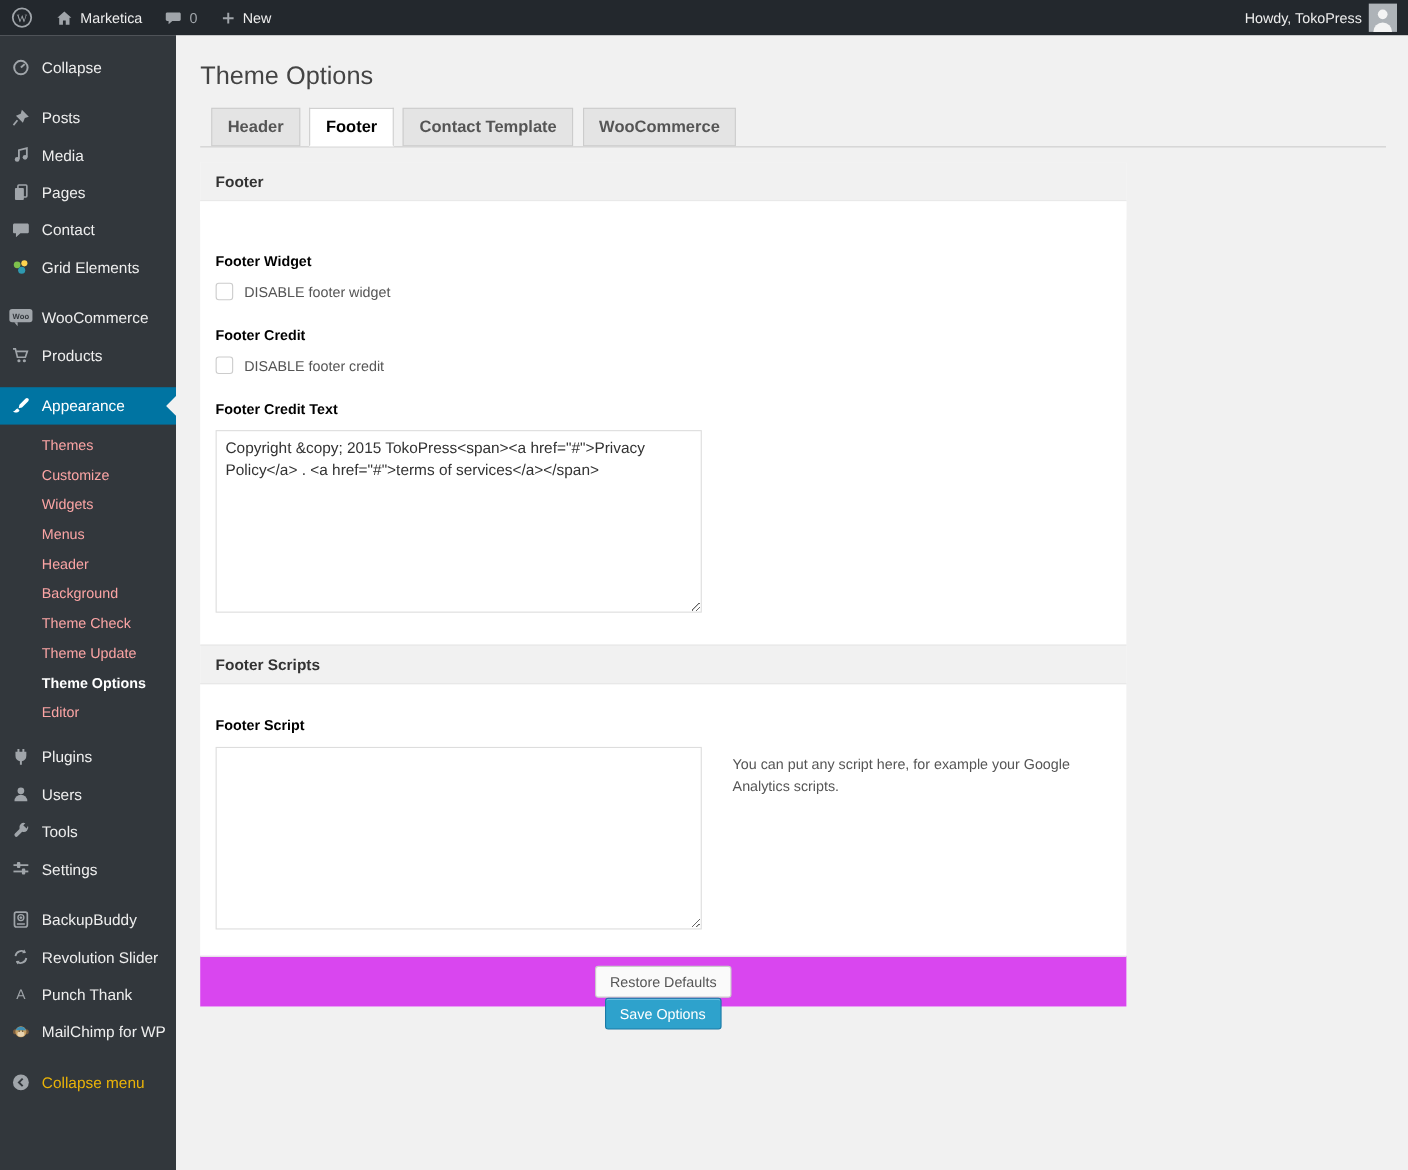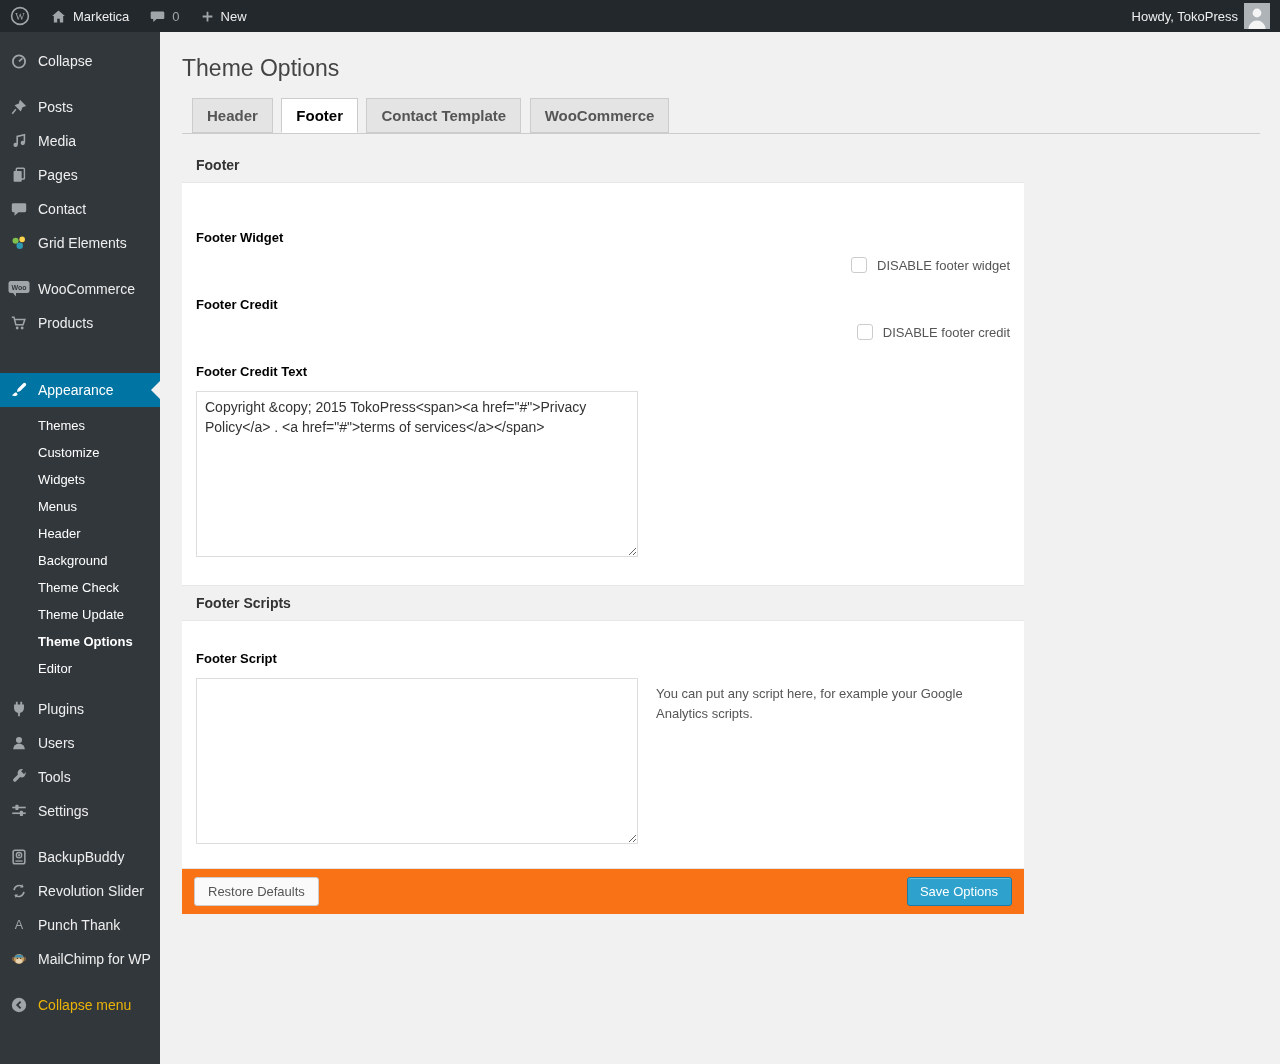--- a/index.html
+++ b/index.html
@@ -18,28 +18,28 @@
   .ab-item svg { display:block; }
   .ab-count { color:#a0a5aa; }
   .ab-spacer { flex:1; }
   .avatar { width:26px; height:26px; overflow:hidden; display:block; }
   
   .frame { display:flex; height:1032px; }
   .sidebar { width:160px; background:#32373c; color:#eee; padding-top:12px; flex:none; }
   .menu-item { height:34px; display:flex; align-items:center; font-size:14px; cursor:pointer; color:#eee; }
   .mi-icon { width:38px; display:flex; justify-content:center; align-items:center; flex:none; }
   .menu-gap { height:12px; }
-  .menu-item.active { background:#0074a2; color:#fff; position:relative;margin-top:21px; }
+  .menu-item.active { background:#0074a2; color:#fff; position:relative; }
   .menu-item.active::after {
     content:""; position:absolute; right:0; top:50%; margin-top:-9px;
     border-top:9px solid transparent; border-bottom:9px solid transparent;
     border-right:9px solid #f1f1f1;
   }
   .submenu { padding:5px 0 10px; }
-  .submenu-item { height:27px; line-height:27px; padding-left:38px; font-size:13px; color:#ffffff; cursor:pointer; }
+  .submenu-item { height:27px; line-height:27px; padding-left:38px; font-size:13px; color:#fca5a5; cursor:pointer; }
   .submenu-item.current { color:#fff; font-weight:bold; }
   
   .content { flex:1; padding:0 20px 0 22px; }
   .page-title { font-size:23px; font-weight:400; color:#444; margin:23px 0 0; }
   .nav-tabs { margin-top:15px; border-bottom:1px solid #ccc; padding-left:10px; height:37px; }
   .nav-tab {
     display:inline-block; position:relative; top:1px;
     border:1px solid #ccc; background:#e4e4e4; color:#555;
     font-size:15px; font-weight:600; padding:8px 14px; margin-right:4px; cursor:pointer;
   }
@@ -48,35 +48,35 @@
   .panel { width:842px; background:#fff; margin-top:14px; }
   .bar {
     background:#f1f1f1; border-bottom:1px solid #e7e7e7;
     padding:9px 14px; font-size:14px; font-weight:600; color:#333;
   }
   .bar.mid { border-top:1px solid #e7e7e7; }
   .white-spacer { height:17px; background:#fff; }
   .panel-body { padding:6px 14px 24px; }
   .panel-body.scripts { }
   .field-label { font-size:13px; font-weight:bold; color:#000000; margin:24px 0 12px; }
-  .check-row { display:flex; align-items:center; gap:10px; font-size:13px; color:#555; margin-bottom:16px; cursor:pointer;justify-content:flex-end; }
+  .check-row { display:flex; align-items:center; gap:10px; font-size:13px; color:#555; margin-bottom:16px; cursor:pointer; }
   .check-row input {
     appearance:none; -webkit-appearance:none; width:16px; height:16px; margin:0;
     border:1px solid #ccc; border-radius:3px; background:#fff; cursor:pointer;
   }
   textarea {
     width:442px; height:166px; border:1px solid #ddd; background:#fff;
     font-family:"Liberation Sans", sans-serif; font-size:14px; color:#333;
     padding:6px 8px; resize:both; line-height:1.4;
   }
   .script-row { display:flex; align-items:flex-start; }
-  .help-text { font-size:13px; color:#555; margin-left:18px; width:310px; line-height:1.55; padding-top:6px; }
+  .help-text { font-size:13px; color:#555; margin-left:28px; width:310px; line-height:1.55; padding-top:6px; }
   .panel-footer {
-    background:#f97316; border-top:1px solid #e5e5e5; height:46px;
-    padding:8px 12px; display:flex; justify-content:space-between; align-items:center;
+    background:#d946ef; border-top:1px solid #e5e5e5; height:46px;
+    padding:8px 12px; display:flex; justify-content:space-between; align-items:center;flex-direction:column;
   }
   .btn { font-size:13px; border-radius:3px; padding:6px 13px; cursor:pointer; font-family:"Liberation Sans", sans-serif; }
   .btn-secondary { background:#fafafa; border:1px solid #ccc; color:#555; }
   .btn-primary { background:#2ea2cc; border:1px solid #1b7aa6; color:#fff; box-shadow:inset 0 1px 0 rgba(140,205,235,.6);padding-left:12px; }
   
   .page-footer { display:flex; justify-content:space-between; align-items:center; margin-top:46px; font-size:13px; color:#777; }
   .thank { font-style:italic; }
   .thank a { color:#0073aa; text-decoration:none; cursor:pointer; }
 </style>
 </head>

